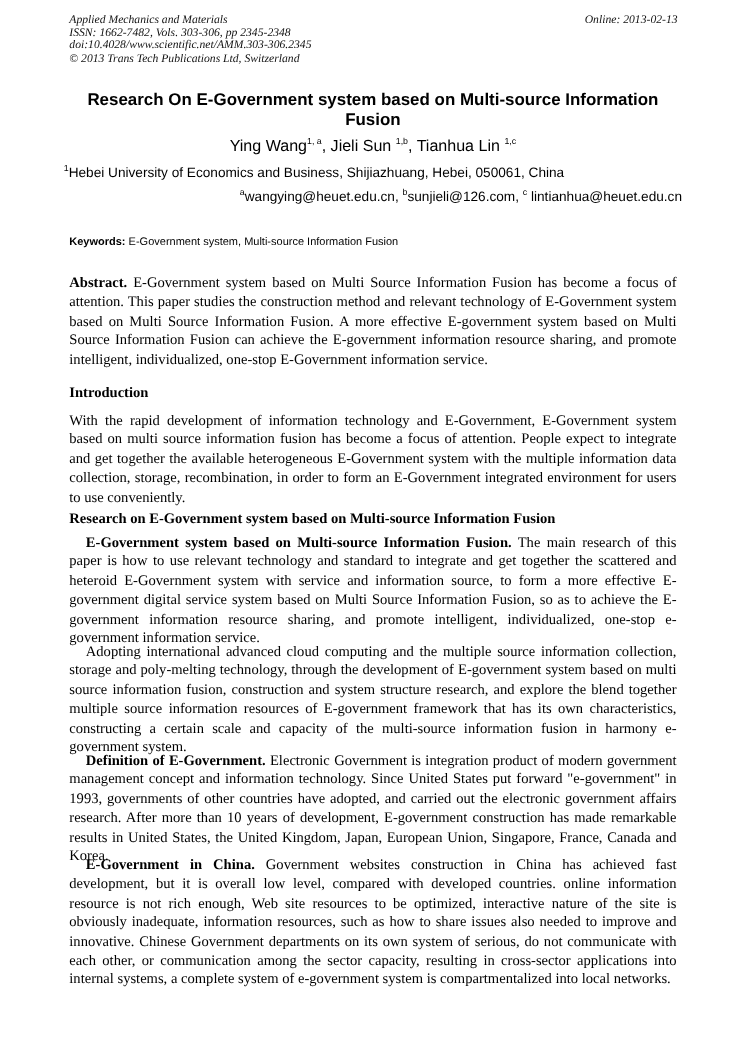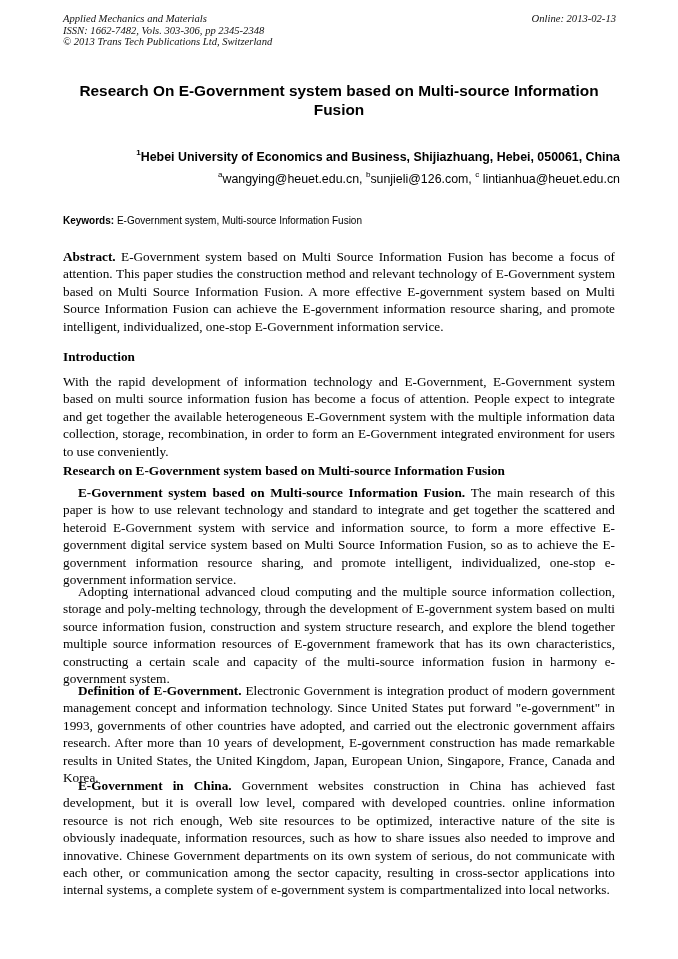--- a/index.html
+++ b/index.html
@@ -4,21 +4,21 @@
 <style>
   html, body { margin: 0; padding: 0; background: #ffffff; }
   body { width: 678px; height: 959px; position: relative; overflow: hidden; color: #000; }
   .page { position: absolute; left: 0; top: 0; width: 678px; height: 834px; }
   .hdr { position: absolute; left: 63px; top: 13px; width: 553px; font-family: "Liberation Serif", serif; font-style: italic; font-size: 10.6px; line-height: 11.6px; color: #111; }
   .hdr .l { white-space: nowrap; }
   .hdr .online { position: absolute; right: 0; top: 0; }
   .title { position: absolute; left: 58px; top: 81px; width: 562px; text-align: center; font-family: "Liberation Sans", sans-serif; font-weight: bold; font-size: 15.4px; line-height: 19px; }
   .authors { position: absolute; left: 58px; top: 124px; width: 562px; text-align: center; font-family: "Liberation Sans", sans-serif; font-size: 14.6px; line-height: 18px; white-space: nowrap; }
   .authors sup, .aff sup, .emails sup { font-size: 8px; vertical-align: 6px; line-height: 0; }
-  .aff { position: absolute; left: 58px; top: 150px; width: 562px; text-align: right; font-family: "Liberation Sans", sans-serif; font-size: 12.4px; line-height: 15px; white-space: nowrap; font-weight: bold; }
+  .aff { position: absolute; left: 58px; top: 150px; width: 562px; text-align: left; font-family: "Liberation Sans", sans-serif; font-size: 12.4px; line-height: 15px; white-space: nowrap; }
   .emails { position: absolute; left: 58px; top: 172px; width: 562px; text-align: right; font-family: Liberation Sans, sans-serif; font-size: 12.4px; line-height: 15px; white-space: nowrap; }
   .keywords { position: absolute; left: 63px; top: 213px; width: 553px; font-family: "Liberation Sans", sans-serif; font-size: 10px; line-height: 15px; }
   .keywords b { font-weight: bold; }
   .body { position: absolute; left: 63px; width: 552px; font-family: "Liberation Serif", serif; font-size: 13.25px; line-height: 17.4px; text-align: justify; }
   .body b { font-weight: bold; }
   .abstract { top: 248px; }
   .intro-h { top: 348px; font-weight: bold; }
   .intro { top: 373px; }
   .research-h { top: 462px; font-weight: bold; }
   .p1 { top: 484px; text-indent: 15px; }
@@ -27,26 +27,30 @@
   .p4 { top: 777px; text-indent: 15px; }
 </style>
 </head>
 <body>
 
 <div class="page">
 
   <div class="hdr">
     <div class="l">Applied Mechanics and Materials</div>
     <div class="l">ISSN: 1662-7482, Vols. 303-306, pp 2345-2348</div>
+    <div class="l">doi:10.4028/www.scientific.net/AMM.303-306.2345</div>
     <div class="l">© 2013 Trans Tech Publications Ltd, Switzerland</div>
     <div class="online">Online: 2013-02-13</div>
   </div>
 
   <div class="title">Research On E-Government system based on Multi-source Information Fusion</div>
 
+  <div class="authors">
+    <span>Ying Wang</span><sup>1, a</sup><span>, </span><span>Jieli Sun </span><sup>1,b</sup><span>, </span><span>Tianhua Lin </span><sup>1,c</sup>
+  </div>
 
   <div class="aff">
     <sup>1</sup><span>Hebei University of Economics and Business, Shijiazhuang, Hebei, 050061, China</span>
   </div>
 
   <div class="emails">
     <sup>a</sup><span>wangying@heuet.edu.cn, </span><sup>b</sup><span>sunjieli@126.com, </span><sup>c</sup><span> lintianhua@heuet.edu.cn</span>
   </div>
 
   <div class="keywords">

